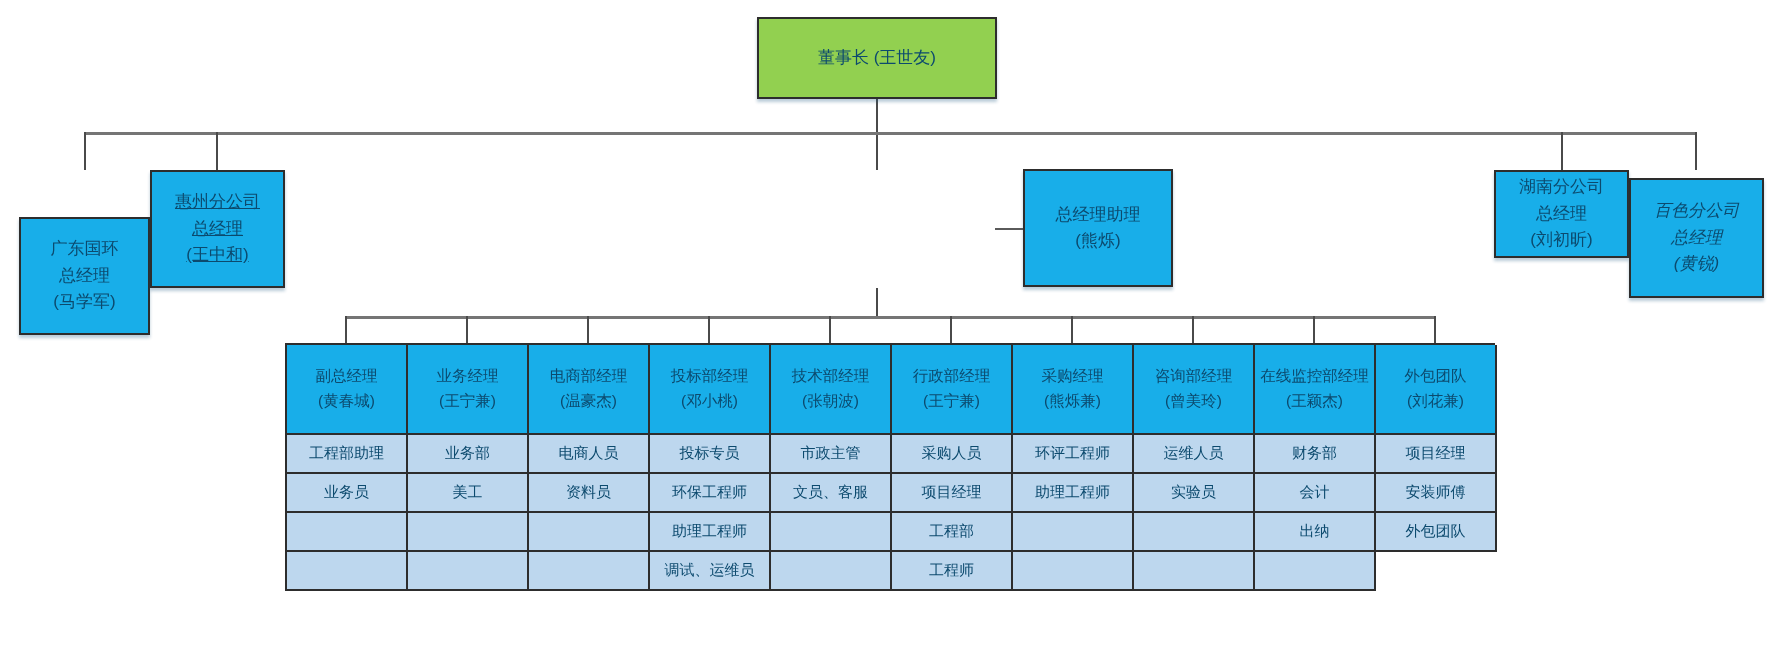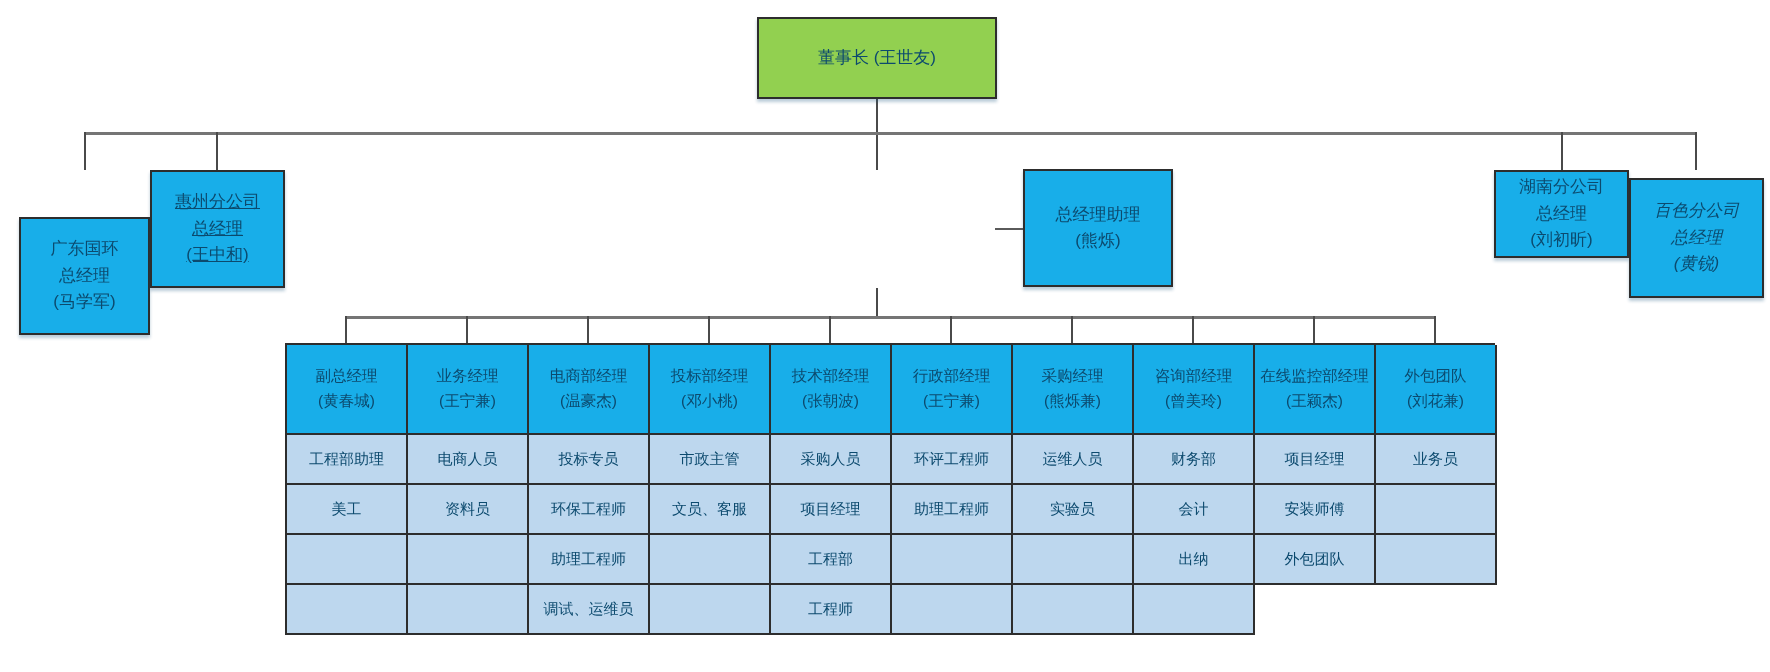--- a/index.html
+++ b/index.html
@@ -51,21 +51,21 @@
     display:flex;flex-direction:column;align-items:center;justify-content:center;
     text-align:center;
   }
   .cell.head{
     background:#18aee9;
     height:90px;
     font-size:15.5px;line-height:1.6;
   }
   .cell.staff{
     background:#bdd7ee;
-    height:50px;
+    height:39px;
     font-size:15px;
   }
 </style>
 </head>
 <body>
 
 <div class="canvas">
 
   <div class="vline" style="left:876px;top:99px;height:71px;"></div>
   <div class="hline" style="left:84px;top:132px;width:1612px;"></div>
@@ -143,20 +143,21 @@
     <div class="cell head">
       <span>在线监控部经理</span>
       <span>(王颖杰)</span>
     </div>
     <div class="cell head">
       <span>外包团队</span>
       <span>(刘花兼)</span>
     </div>
 
     <div class="cell staff">工程部助理</div>
+    <div class="cell staff">业务部</div>
     <div class="cell staff">电商人员</div>
     <div class="cell staff">投标专员</div>
     <div class="cell staff">市政主管</div>
     <div class="cell staff">采购人员</div>
     <div class="cell staff">环评工程师</div>
     <div class="cell staff">运维人员</div>
     <div class="cell staff">财务部</div>
 
     <div class="cell staff">项目经理</div>
     <div class="cell staff">业务员</div>

